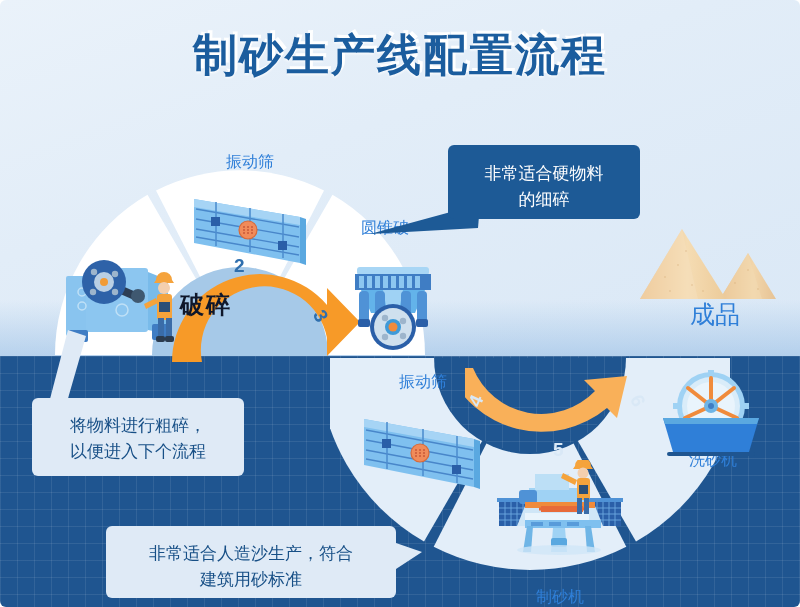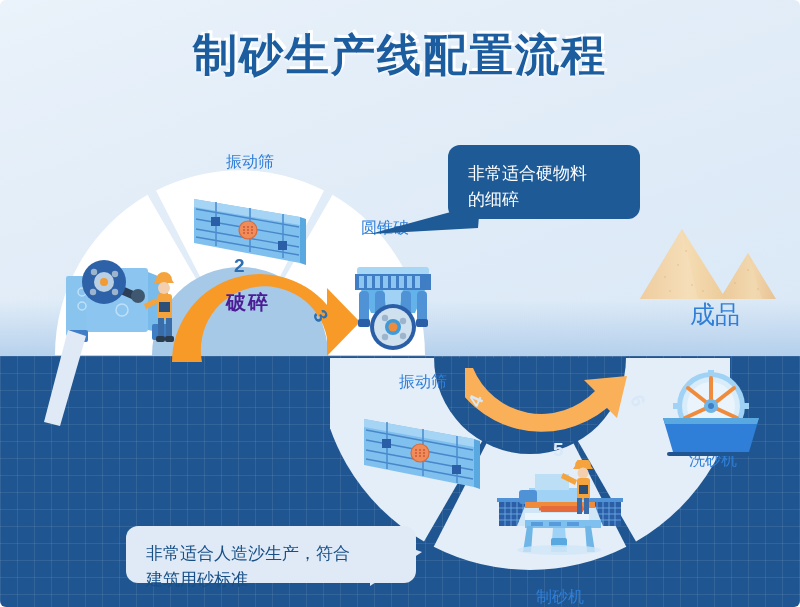--- a/index.html
+++ b/index.html
@@ -36,33 +36,33 @@
     position:absolute;left:0;top:16px;width:800px;text-align:center;
     font-size:44px;font-weight:bold;letter-spacing:2px;color:#1b5d9e;
     text-shadow:3px -3px 0 rgba(255,255,255,.95), 0 2px 2px rgba(255,255,255,.6);
     white-space:nowrap;
     margin-top:10px;
   }
 
   
   .wheel{position:absolute;}
   .hub-label{
-    position:absolute;color:#4c1d95;font-weight:bold;font-size:20px;
-    letter-spacing:2px;text-align:right;white-space:nowrap;
+    position:absolute;color:#0f172a;font-weight:bold;font-size:24px;
+    letter-spacing:2px;text-align:left;white-space:nowrap;
   }
   .step-num{
     position:absolute;font-size:19px;font-weight:bold;white-space:nowrap;
   }
   .seg-label{
     position:absolute;font-size:16px;color:#2f7fd8;font-weight:normal;
     white-space:nowrap;text-align:center;
   }
 
   
-  .callout{position:absolute;border-radius:12px;box-sizing:border-box;}
+  .callout{position:absolute;border-radius:6px;box-sizing:border-box;text-align:center;}
   .callout .txt{
     font-size:17px;line-height:1.55;white-space:pre-line;
   }
   .callout.dark{background:#1d5a96;padding:16px 20px;}
   .callout.dark .txt{color:#ffffff;}
   .callout.light{background:#dfeaf6;padding:15px 20px;}
   .callout.light .txt{color:#174f86;}
 
   
   .ico{position:absolute;}
@@ -397,22 +397,26 @@
     <path d="M 110 6 L 108 30 L 0 36 Z" fill="#1d5a96"></path>
   </svg>
   <div class="callout dark" style="left:448px;top:145px;width:192px;height:74px;">
     <div class="txt">非常适合硬物料
 的细碎</div>
   </div>
 
   <svg style="position:absolute;left:40px;top:330px;width:70px;height:100px;" viewBox="0 0 70 100">
     <path d="M 28 0 L 46 6 L 20 96 L 4 92 Z" fill="#dfeaf6"></path>
   </svg>
+  <div class="callout light" style="left:32px;top:398px;width:212px;height:78px;">
+    <div class="txt">将物料进行粗碎，
+以便进入下个流程</div>
+  </div>
 
   <svg style="position:absolute;left:370px;top:530px;width:60px;height:62px;" viewBox="0 0 60 62">
     <path d="M 0 4 L 52 22 L 0 56 Z" fill="#dfeaf6"></path>
   </svg>
-  <div class="callout light" style="left:106px;top:526px;width:290px;height:57px;margin-left:20px;">
+  <div class="callout light" style="left:106px;top:526px;width:290px;height:72px;">
     <div class="txt">非常适合人造沙生产，符合
 建筑用砂标准</div>
   </div>
 
 </div>
 
 </body></html>

